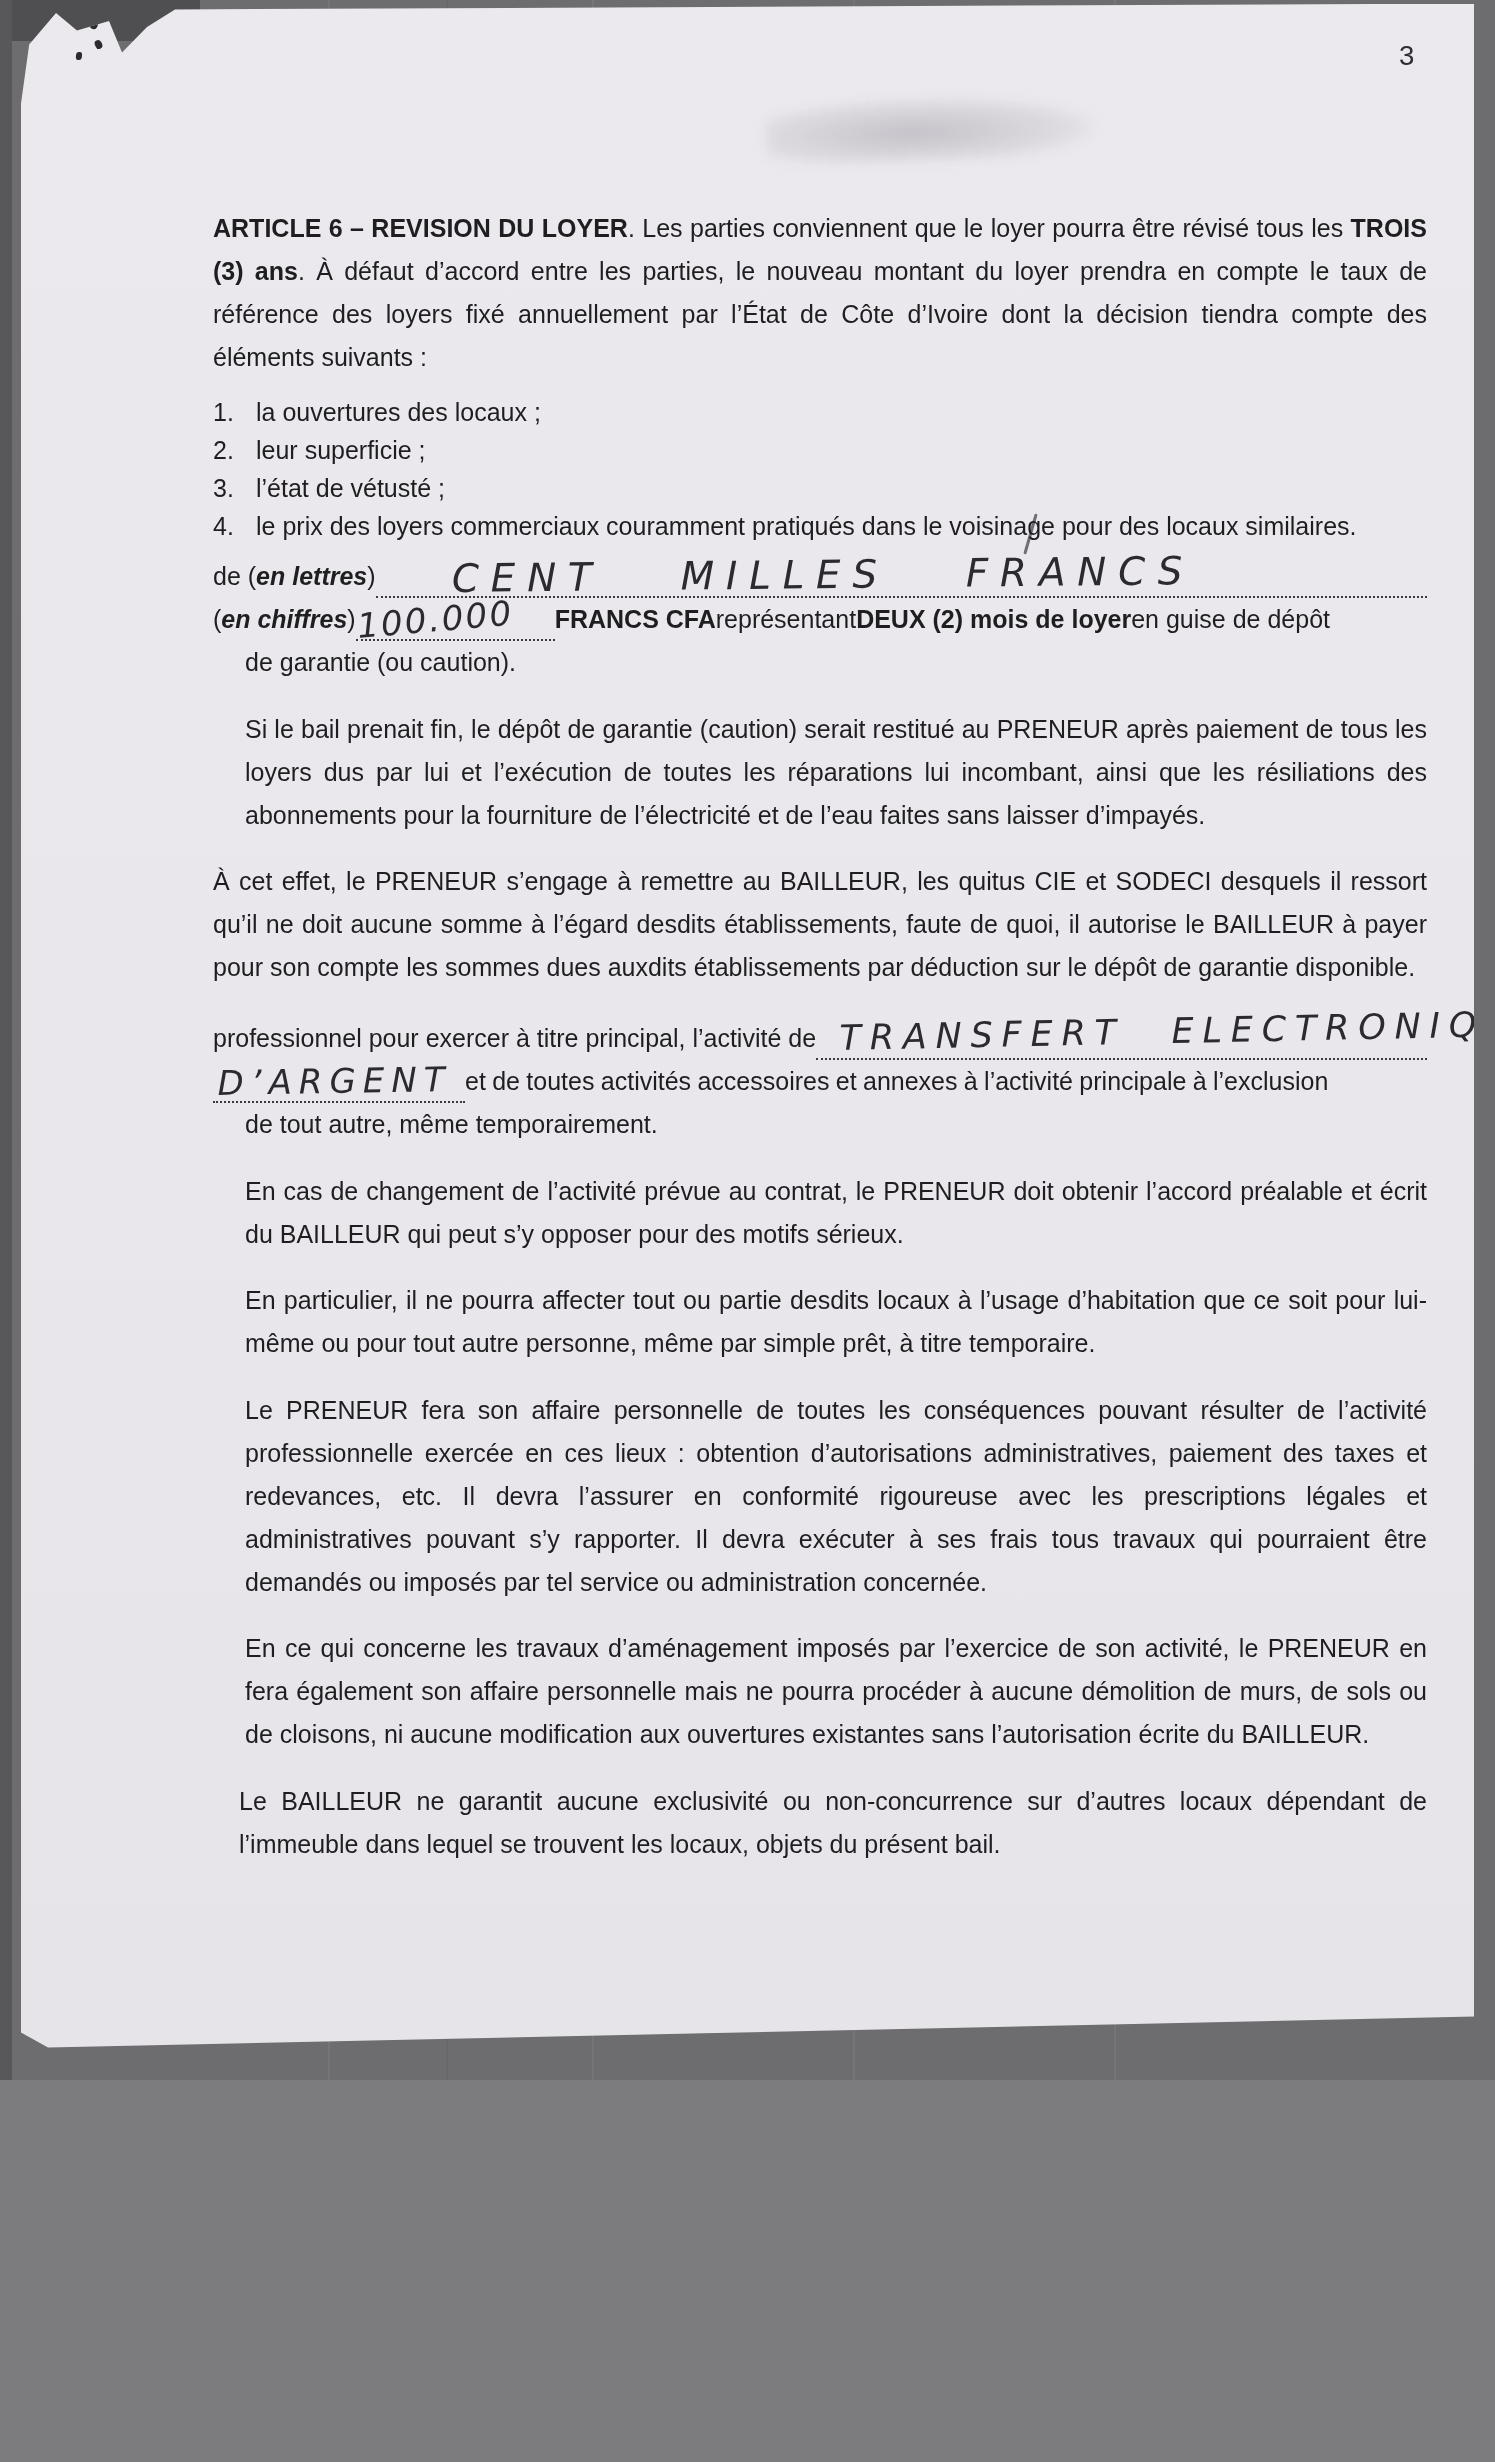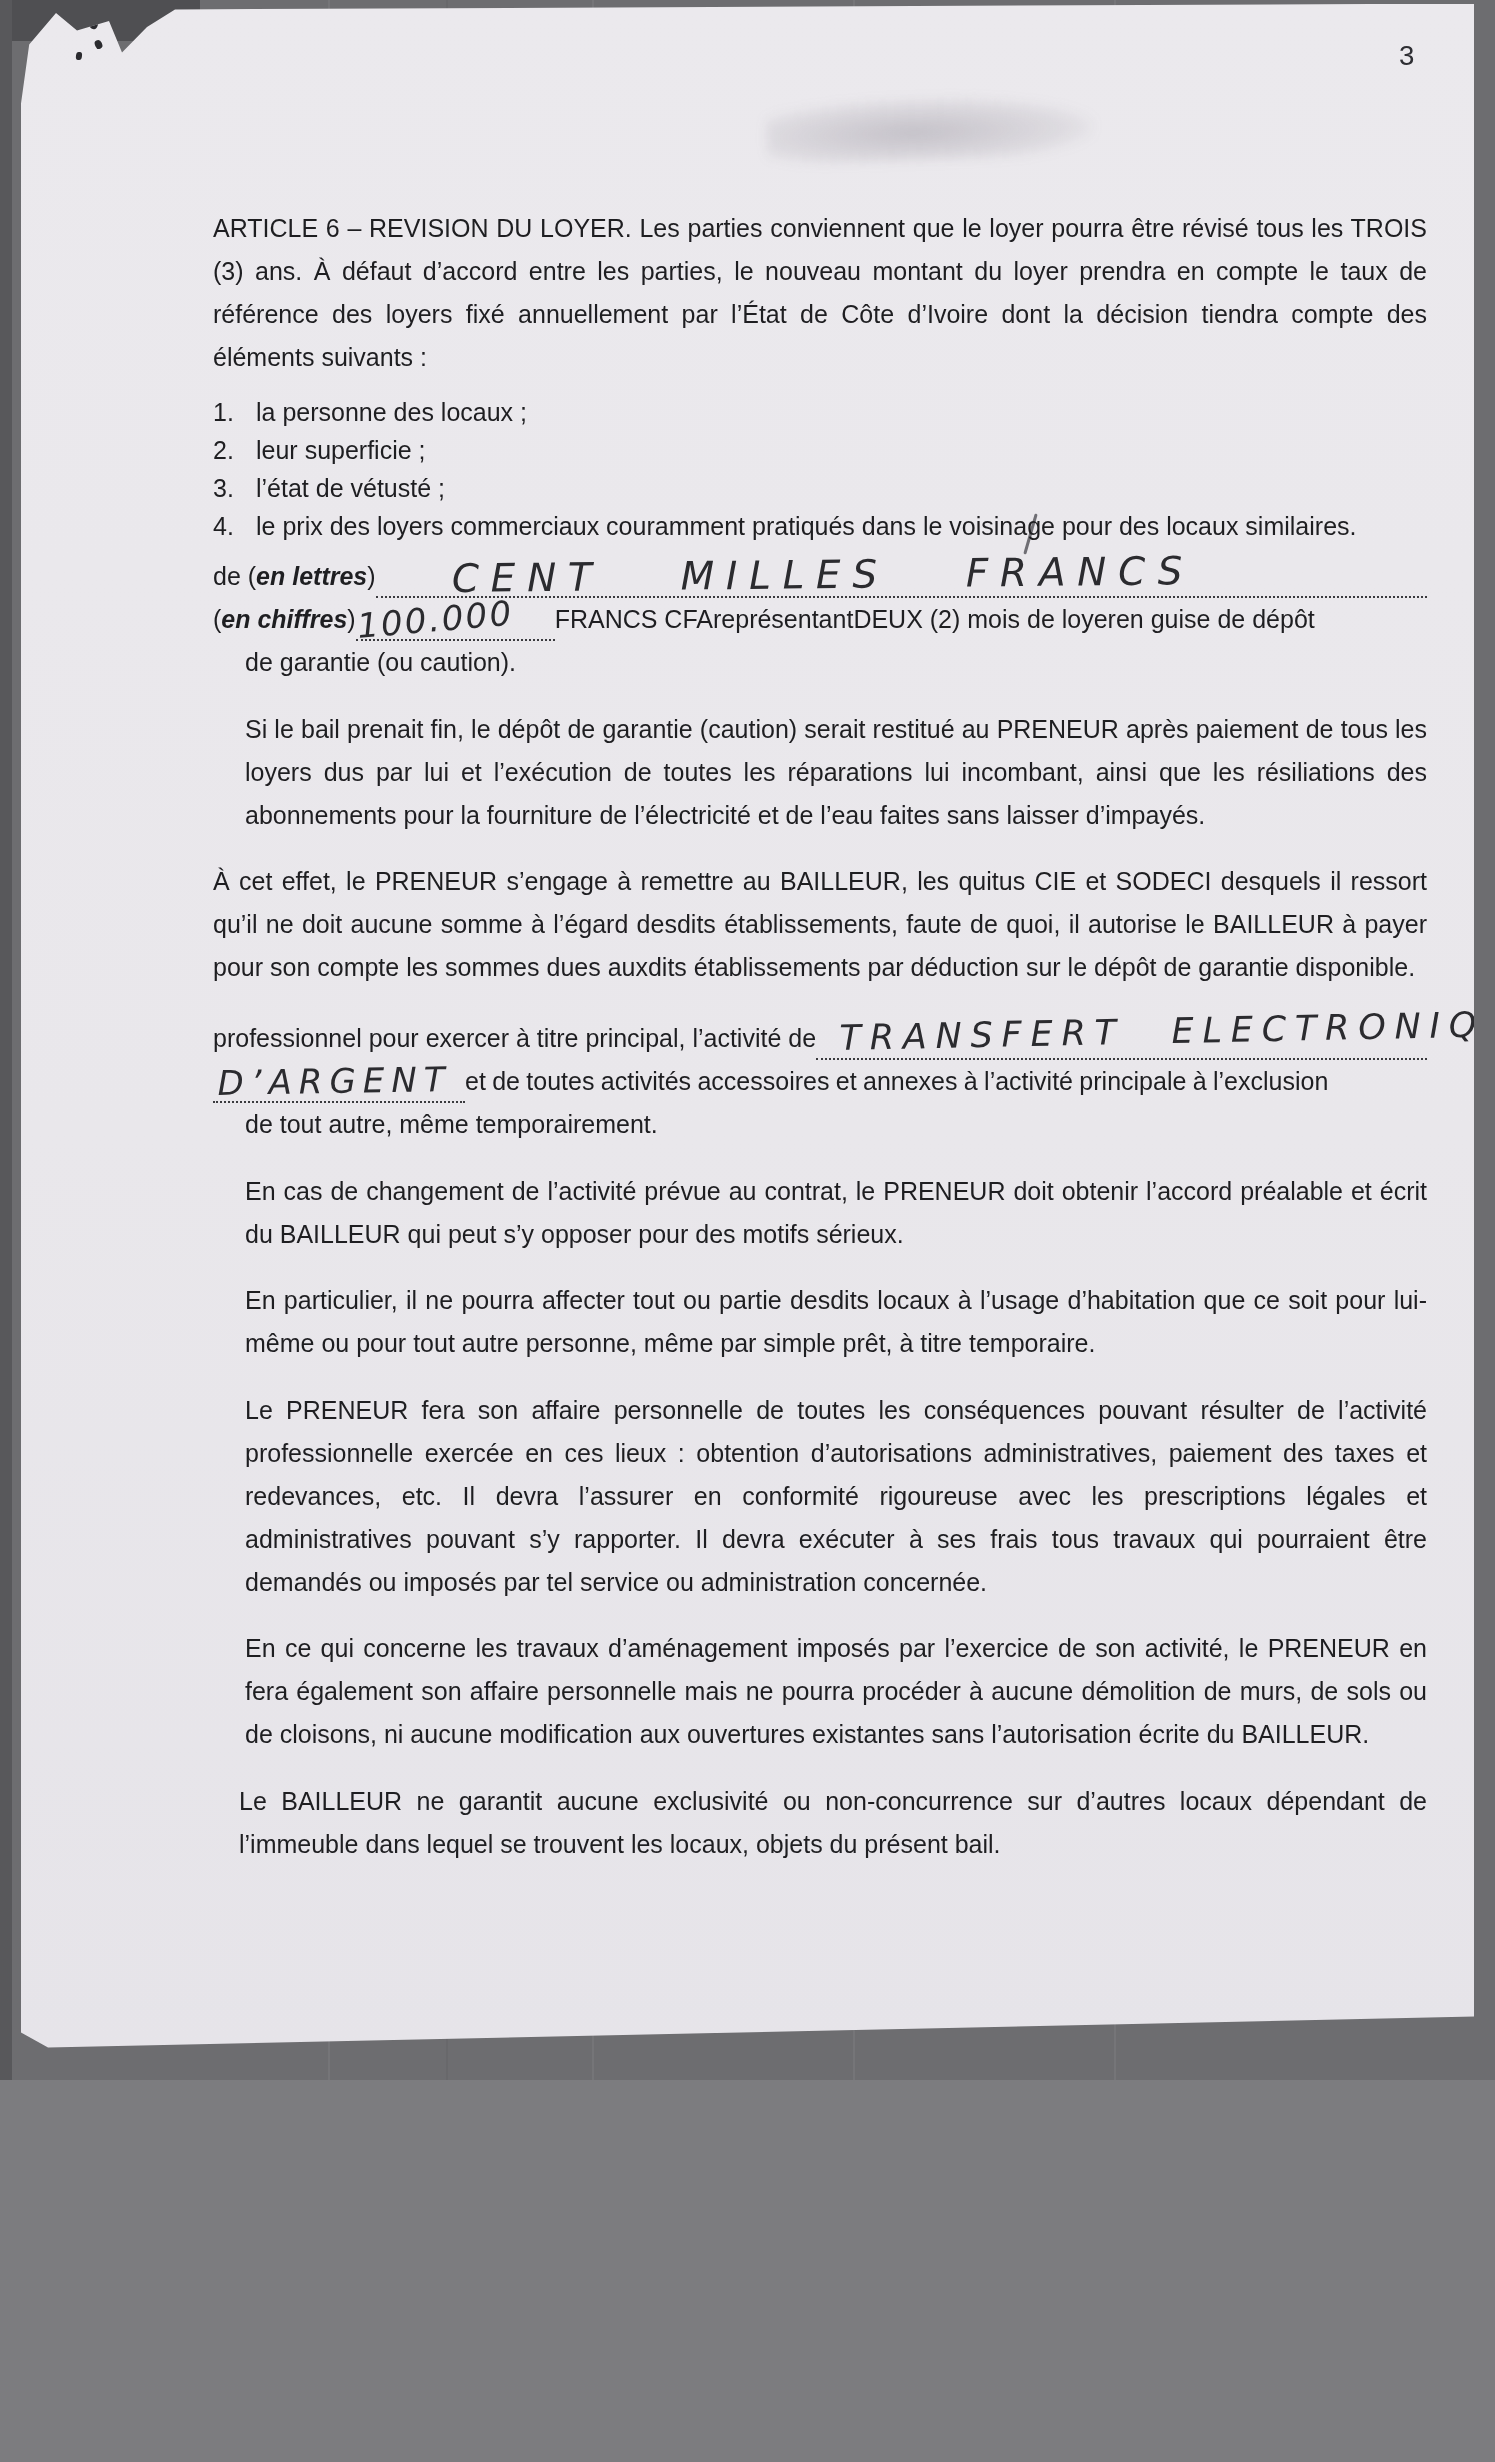--- a/index.html
+++ b/index.html
@@ -39,21 +39,21 @@
   .content{
     position:absolute;left:192px;top:203px;width:1214px;
     color:#1e1e21;font-size:25px;line-height:43px;text-align:justify;
   }
   .para{margin:0 0 21px 0;}
   .tight{margin-bottom:0;}
   .mb24{margin-bottom:14px;} .mb18{margin-bottom:10.6px;} .mb48{margin-bottom:28px;}
   .mb40{margin-bottom:23.5px;margin-left:32px;} .mb0{margin-bottom:0;margin-left:26px;}
   .a8head{white-space:nowrap;word-spacing:3.5px;}
   .argent-line{word-spacing:-0.6px;}
-  .s-b{font-weight:normal;}
+  .s-b{font-weight:bold;}
   .s-bi{font-weight:bold;font-style:italic;}
   .s-u{border-bottom:2.9px solid #2e2e31;padding-bottom:0.6px;}
   .list{margin:0 0 10.6px 0;}
   .li{display:flex;line-height:38px;text-align:left;}
   .num{width:43px;flex:0 0 43px;}
   .fill-line{display:flex;align-items:flex-end;white-space:nowrap;line-height:43px;margin:0;}
   .dots{
     position:relative;display:inline-block;height:5.9px;
     border-bottom:2.3px dotted #3a3a3e;overflow:visible;
   }
@@ -84,21 +84,21 @@
     <div class="staple h2"></div>
     <div class="staple h3"></div>
     <div class="smudge"></div>
     <div class="pen-slash"></div>
     <div class="page-number">3</div>
     <div class="content" id="doc-content">
         <div class="para mb24"><span class="s-b">ARTICLE  6 – REVISION DU LOYER</span><span class="s-r">. Les parties conviennent que le loyer pourra être révisé tous les </span><span class="s-b">TROIS (3) ans</span><span class="s-r">. À défaut d’accord entre les parties, le nouveau montant du loyer prendra en compte le taux de référence des loyers fixé annuellement par l’État de Côte d’Ivoire dont la décision tiendra compte des éléments suivants :</span></div>
         <div class="list mb18">
           <div class="li">
             <span class="num">1.</span>
-            <span>la personne des locaux ;</span>
+            <span>la ouvertures des locaux ;</span>
           </div>
           <div class="li">
             <span class="num">2.</span>
             <span>leur superficie ;</span>
           </div>
           <div class="li">
             <span class="num">3.</span>
             <span>l’état de vétusté ;</span>
           </div>
           <div class="li">

